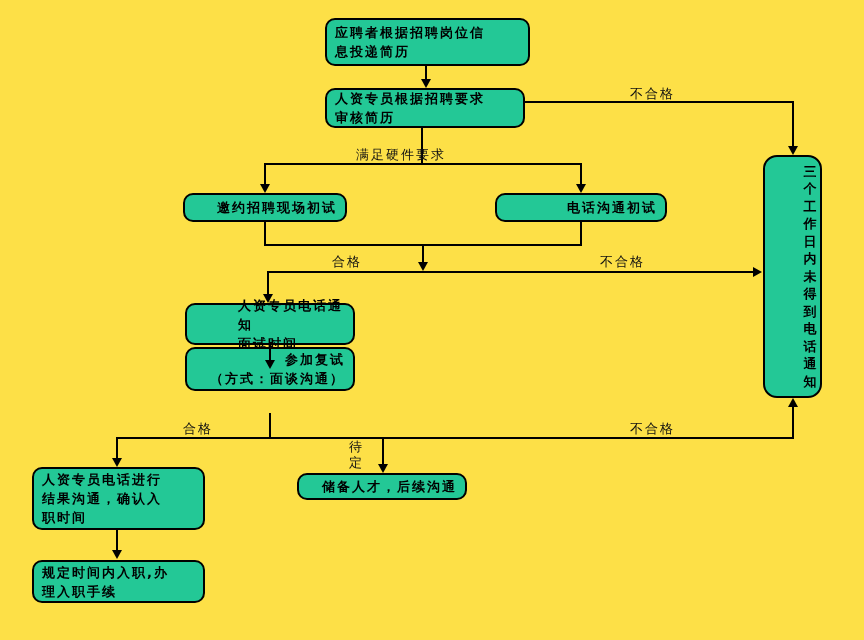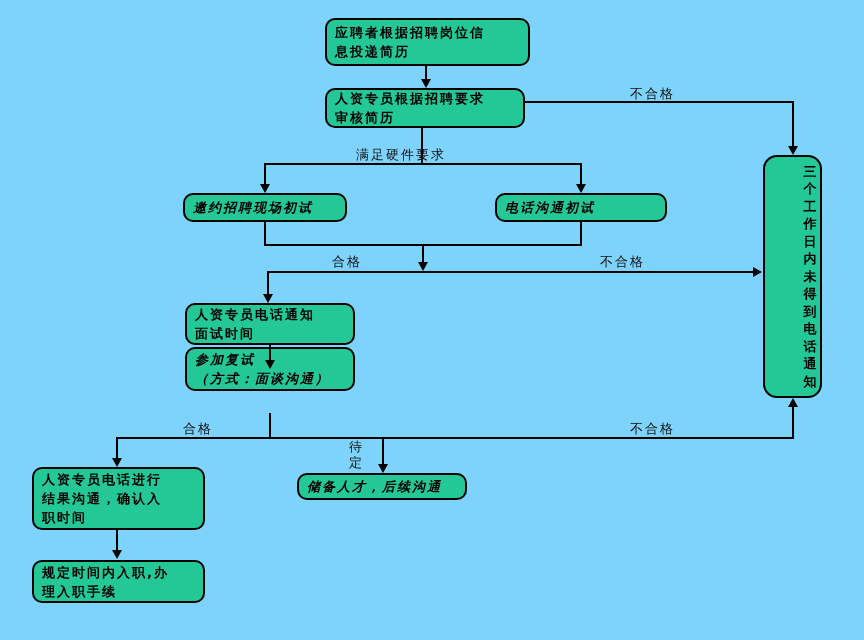--- a/index.html
+++ b/index.html
@@ -1,31 +1,31 @@
 <!DOCTYPE html>
 <html><head>
 <meta charset="utf-8">
 <style>
   html, body { margin:0; padding:0; background:#ffffff; }
   body { font-family:"DejaVu Sans","Liberation Sans",sans-serif; }
   .canvas {
-    position:relative; width:864px; height:640px; background:#7dd3fc; overflow:hidden;
+    position:relative; width:864px; height:640px; background:#fde047; overflow:hidden;
   }
   .node {
     position:absolute; box-sizing:border-box;
     background:#23c896; border:2px solid #000; border-radius:10px;
     color:#000; display:flex; align-items:center;
   }
   .node-label {
     font-size:13px; font-weight:bold; letter-spacing:2px;
     line-height:19px; white-space:pre-line; color:#000;
     padding:0 8px; width:100%;
   }
   .node.left  .node-label { text-align:left; }
-  .node.center .node-label { text-align:left;font-style:italic; }
+  .node.center .node-label { text-align:right; }
   .node.vertical { border-radius:14px; justify-content:center; }
   .node.vertical .node-label {
     width:16px; padding:0; text-align:center;
     line-height:17.5px; letter-spacing:0; word-break:break-all;margin-left:35px;
   }
   .ln { position:absolute; background:#000; }
   .arr { position:absolute; width:0; height:0; }
   .arr.down  { border-left:5px solid transparent; border-right:5px solid transparent; border-top:9px solid #000; }
   .arr.up    { border-left:5px solid transparent; border-right:5px solid transparent; border-bottom:9px solid #000; }
   .arr.right { border-top:5px solid transparent; border-bottom:5px solid transparent; border-left:9px solid #000; }
@@ -51,21 +51,21 @@
   </div>
 
   <div class="node center" style="left:183px;top:193px;width:164px;height:29px;">
     <div class="node-label">邀约招聘现场初试</div>
   </div>
 
   <div class="node center" style="left:495px;top:193px;width:172px;height:29px;">
     <div class="node-label">电话沟通初试</div>
   </div>
 
-  <div class="node left" style="left:185px;top:303px;width:170px;height:42px;">
+  <div class="node left" style="left:185px;top:303px;width:170px;height:42px;padding-left:43px;">
     <div class="node-label">人资专员电话通知
 面试时间</div>
   </div>
 
   <div class="node center" style="left:185px;top:347px;width:170px;height:44px;">
     <div class="node-label">参加复试
 （方式：面谈沟通）</div>
   </div>
 
   <div class="node left" style="left:32px;top:560px;width:173px;height:43px;">

